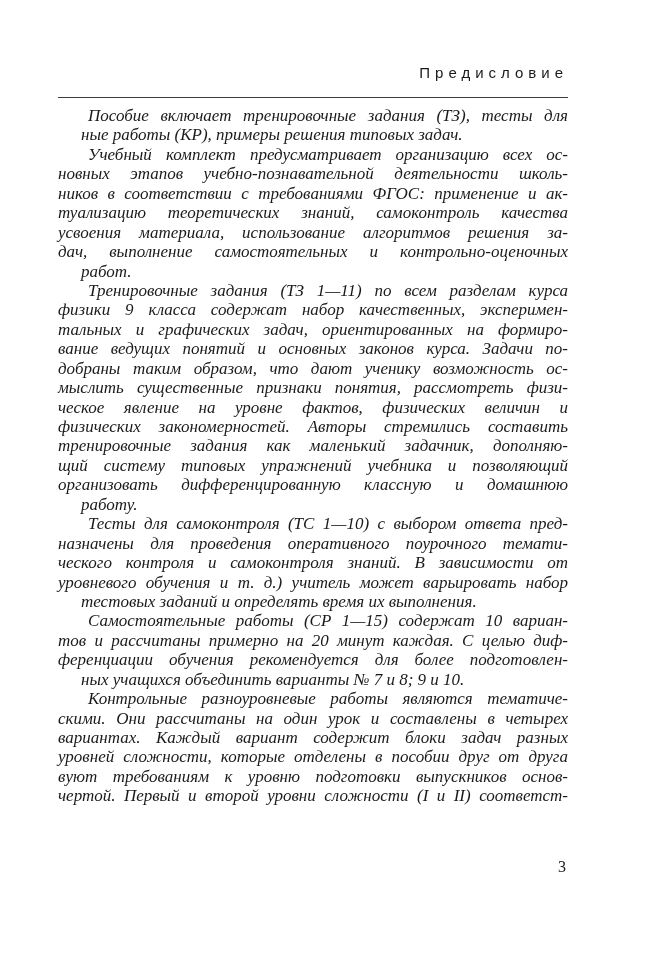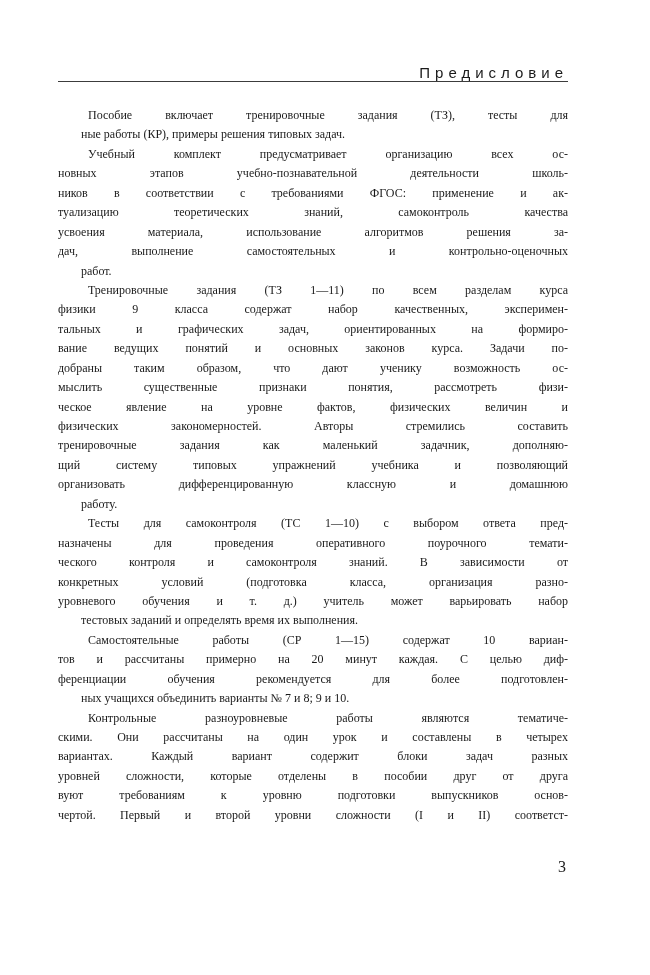--- a/index.html
+++ b/index.html
@@ -20,30 +20,31 @@
     position: absolute;
     left: 58px;
     top: 64px;
     width: 510px;
     text-align: right;
     font-family: "Liberation Sans", sans-serif;
     font-size: 15px;
     font-weight: 400;
     letter-spacing: 5px;
     color: var(--text-color, #1a1a1a);
-    padding-bottom: 0;
+    padding-bottom: 16px;
     border-bottom: 1px solid var(--rule-color, #3c3c3c);
   }
   .page-body {
     position: absolute;
     left: 58px;
     top: 106px;
     width: 510px;
-    font-size: 12px;
+    font-size: 17px;
     line-height: 19.45px;
+    font-style: italic;
   }
   .line {
     text-align: justify;
     text-align-last: justify;
     height: 19.45px;
   }
   .line.first {
     text-indent: 30px;
   }
   .line.last {
@@ -84,21 +85,20 @@
       <div class="line">мыслить существенные признаки понятия, рассмотреть физи-</div>
       <div class="line">ческое явление на уровне фактов, физических величин и</div>
       <div class="line">физических закономерностей. Авторы стремились составить</div>
       <div class="line">тренировочные задания как маленький задачник, дополняю-</div>
       <div class="line">щий систему типовых упражнений учебника и позволяющий</div>
       <div class="line">организовать дифференцированную классную и домашнюю</div>
       <div class="line last">работу.</div>
       <div class="line first">Тесты для самоконтроля (ТС 1—10) с выбором ответа пред-</div>
       <div class="line">назначены для проведения оперативного поурочного темати-</div>
       <div class="line">ческого контроля и самоконтроля знаний. В зависимости от</div>
-      <div class="line">конкретных условий (подготовка класса, организация разно-</div>
       <div class="line">уровневого обучения и т. д.) учитель может варьировать набор</div>
       <div class="line last">тестовых заданий и определять время их выполнения.</div>
       <div class="line first">Самостоятельные работы (СР 1—15) содержат 10 вариан-</div>
       <div class="line">тов и рассчитаны примерно на 20 минут каждая. С целью диф-</div>
       <div class="line">ференциации обучения рекомендуется для более подготовлен-</div>
       <div class="line last">ных учащихся объединить варианты № 7 и 8; 9 и 10.</div>
       <div class="line first">Контрольные разноуровневые работы являются тематиче-</div>
       <div class="line">скими. Они рассчитаны на один урок и составлены в четырех</div>
       <div class="line">вариантах. Каждый вариант содержит блоки задач разных</div>
       <div class="line">уровней сложности, которые отделены в пособии друг от друга</div>

